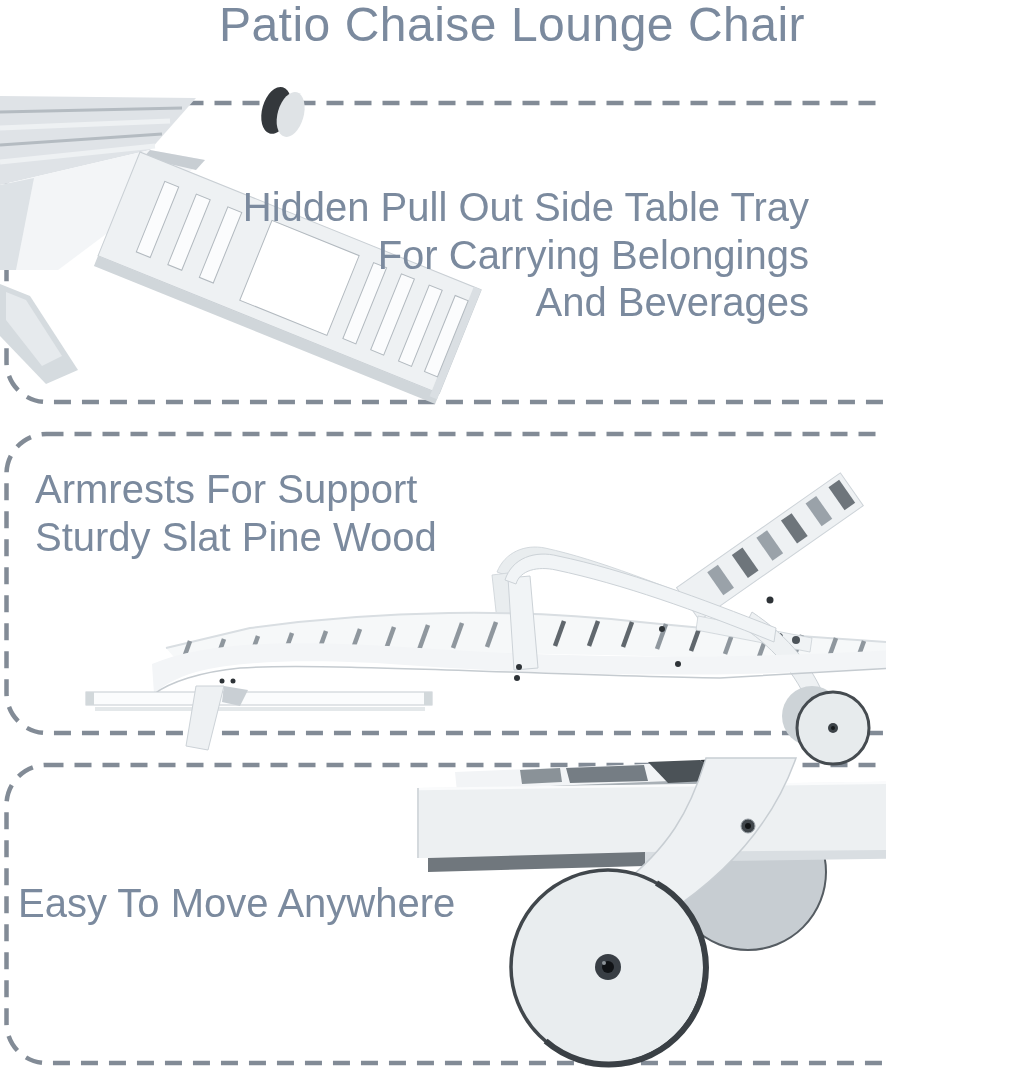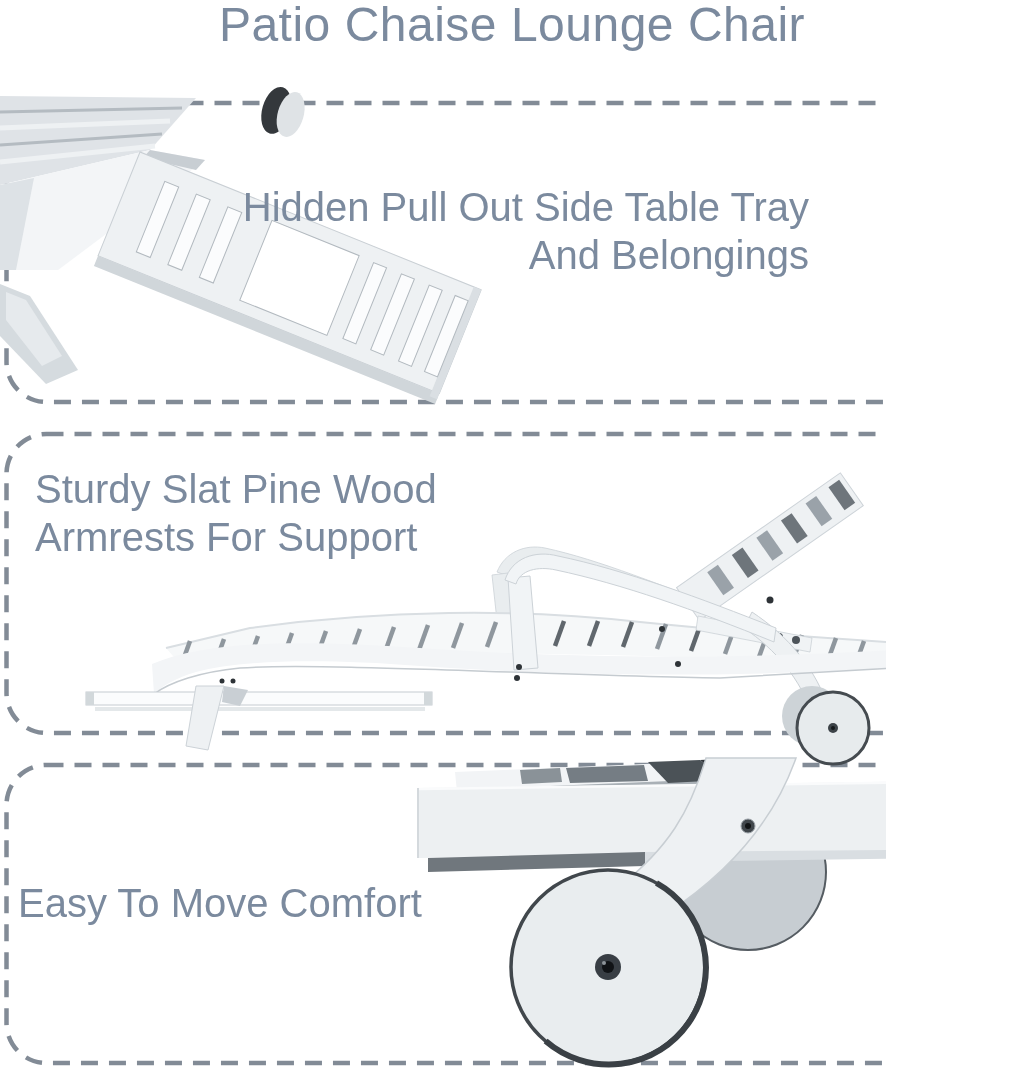--- a/index.html
+++ b/index.html
@@ -216,25 +216,26 @@
         <path d="M656.5,883 A97,97 0 1 1 545.6,1041" fill="none" stroke="#3a4045" stroke-width="6"></path>
         <circle cx="608" cy="967" r="13" fill="#383e44"></circle>
         <circle cx="608" cy="967" r="6" fill="#101316"></circle>
         <circle cx="604" cy="963" r="2" fill="#8d949a"></circle>
       </g>
     </g>
   </svg>
 
   <div class="feature-text right ft1">
     <div>Hidden Pull Out Side Table Tray</div>
-    <div>And Belongings</div>
+    <div>For Carrying Belongings</div>
+    <div>And Beverages</div>
   </div>
 
   <div class="feature-text left ft2">
+    <div>Armrests For Support</div>
     <div>Sturdy Slat Pine Wood</div>
-    <div>Armrests For Support</div>
   </div>
 
   <div class="feature-text left ft3">
-    <div>Easy To Move Comfort</div>
+    <div>Easy To Move Anywhere</div>
   </div>
 
 </div>
 
 </body></html>

